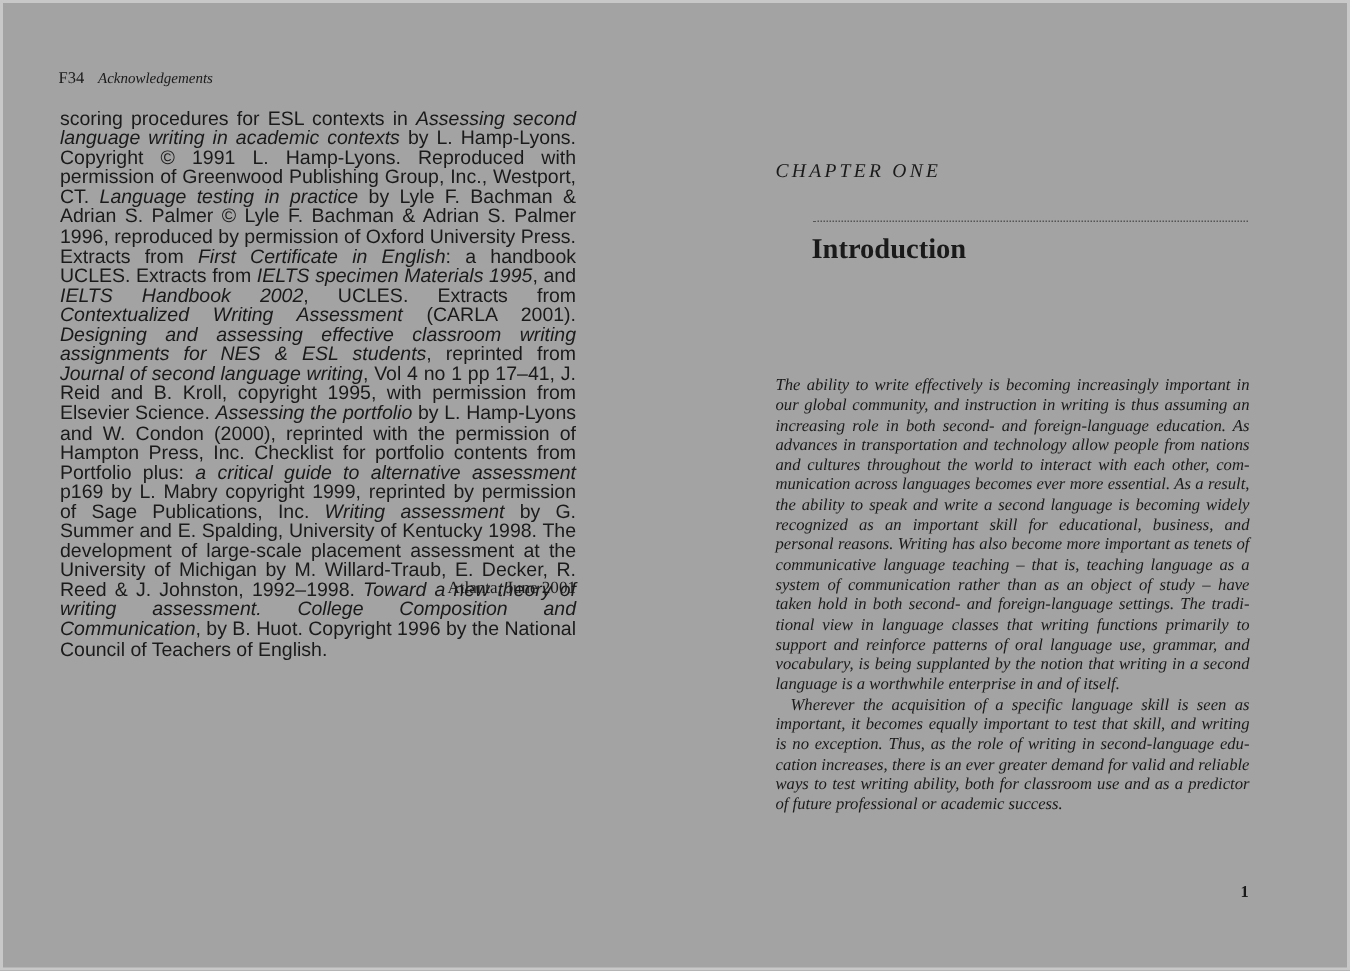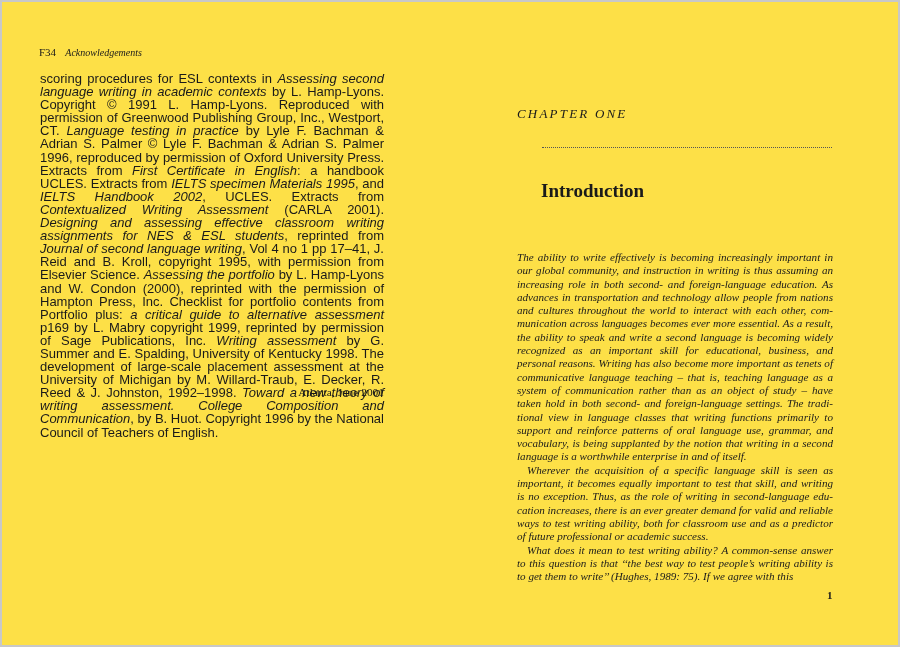--- a/index.html
+++ b/index.html
@@ -5,21 +5,21 @@
   html, body { margin: 0; padding: 0; }
   body {
     width: 900px; height: 647px; overflow: hidden;
     background: #c8c8c8;
     font-family: "DejaVu Serif", "Liberation Serif", serif;
     color: #1a1a1a;
   }
   .spread {
     position: absolute; left: 2px; top: 2px;
     width: 896px; height: 643px;
-    background: #fde047;
+    background: #a3a3a3;
   }
   .page { position: absolute; top: 0; height: 643px; }
   .page-left { left: 0; width: 448px; }
   .page-right { left: 448px; width: 448px; }
 
   
   .running-head {
     position: absolute; left: 37px; top: 44px;
     font-size: 10px; line-height: 12px; white-space: nowrap;
   }
@@ -46,21 +46,21 @@
     font-family: "Liberation Serif", serif;
     font-size: 13px; letter-spacing: 2.2px; white-space: nowrap; font-style: italic;
   }
   .dotted-rule {
     position: absolute; left: 92px; top: 145px; width: 290px; height: 0;
     border-top: 1px dotted #555;
   }
   .chapter-title {
     position: absolute; left: 91px; top: 154px;
     font-family: "Liberation Serif", serif;
-    font-size: 19px; font-weight: bold; white-space: nowrap; margin-top: 24px;
+    font-size: 19px; font-weight: bold; white-space: nowrap;
   }
   .body-text {
     position: absolute; left: 67px; top: 249px; width: 316px;
     font-family: "Liberation Serif", serif;
     font-size: 11.1px; line-height: 13.3px;
     text-align: justify; hyphens: manual; font-style: italic;
   }
   .body-text p { margin: 0; }
   .body-text p.indent { text-indent: 10px; }
   .page-number {
@@ -88,19 +88,18 @@
   </div>
 
   <div class="page page-right">
     <div class="chapter-label">CHAPTER ONE</div>
     <div class="dotted-rule"></div>
     <div class="chapter-title">Introduction</div>
 
     <div class="body-text">
       <p>The ability to write effectively is becoming increasingly important in our global community, and instruction in writing is thus assuming an increasing role in both second- and foreign-language education. As advances in transportation and technology allow people from nations and cultures throughout the world to interact with each other, com­munication across languages becomes ever more essential. As a result, the ability to speak and write a second language is becoming widely recognized as an important skill for educational, business, and personal reasons. Writing has also become more important as tenets of communicative language teaching – that is, teaching language as a system of communication rather than as an object of study – have taken hold in both second- and foreign-language settings. The tradi­tional view in language classes that writing functions primarily to support and reinforce patterns of oral language use, grammar, and vocabulary, is being supplanted by the notion that writing in a second language is a worthwhile enterprise in and of itself.</p>
       <p class="indent">Wherever the acquisition of a specific language skill is seen as important, it becomes equally important to test that skill, and writing is no exception. Thus, as the role of writing in second-language edu­cation increases, there is an ever greater demand for valid and reliable ways to test writing ability, both for classroom use and as a predictor of future professional or academic success.</p>
-      <p class="indent">What does it mean to test writing ability? A common-sense answer to this question is that ‘‘the best way to test people’s writing ability is to get them to write’’ (Hughes, 1989: 75). If we agree with this</p>
     </div>
 
     <div class="page-number">1</div>
   </div>
 
 </div>
 
 </body></html>

